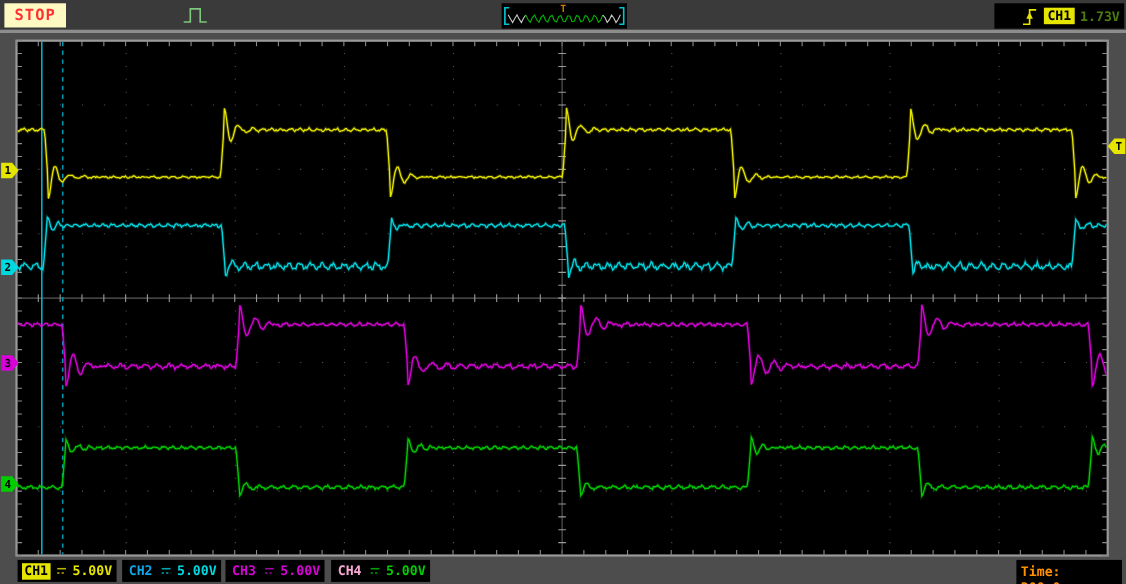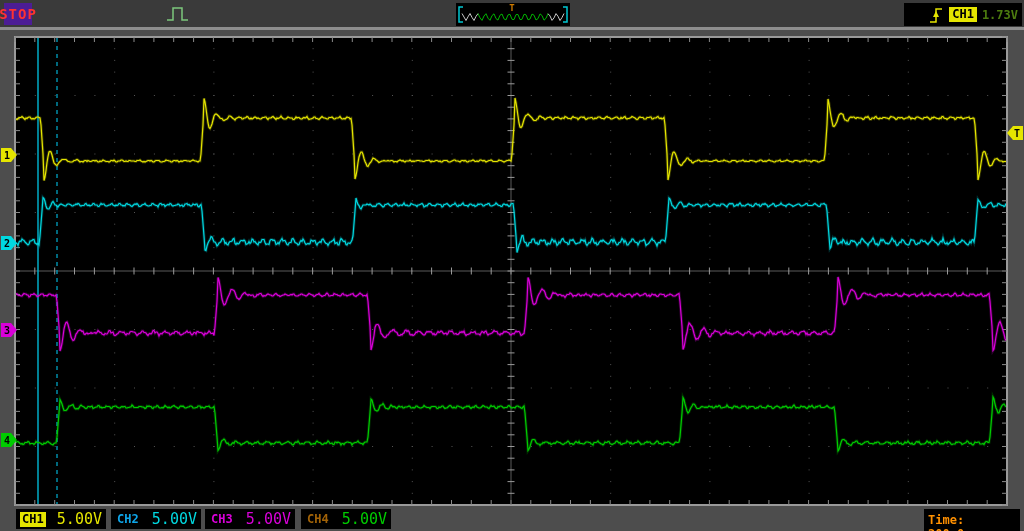--- a/index.html
+++ b/index.html
@@ -1,33 +1,33 @@
 <!DOCTYPE html>
 <html><head>
 <meta charset="utf-8">
 <style>
   html,body{margin:0;padding:0;background:#222;}
   .screen{position:relative;width:1024px;height:531px;background:#4d4d4d;overflow:hidden;
           font-family:"DejaVu Sans Mono","Liberation Mono",monospace;}
   #scope{position:absolute;left:0;top:0;z-index:1;}
   .header{position:absolute;left:0;top:0;width:1024px;height:30px;background:#3a3a3a;
           border-bottom:3px solid #8d8d8d;z-index:2;box-sizing:border-box;}
-  .run-box{position:absolute;left:4px;top:3px;width:28px;height:22px;background:#4c1d95;
+  .run-box{position:absolute;left:4px;top:3px;width:56px;height:22px;background:#fef9c3;
            display:flex;align-items:center;justify-content:center;font-size:14px;font-weight:bold;letter-spacing:1px;}
   .pulse-icon-wrap{position:absolute;left:164px;top:3px;}
   .preview-box{position:absolute;left:456px;top:3px;width:114px;height:23px;background:#000;}
   .trig-box{position:absolute;left:904px;top:3px;width:118px;height:23px;background:#000;
             display:flex;align-items:center;justify-content:flex-end;gap:5px;padding-right:4px;box-sizing:border-box;}
   .trig-badge{font-size:12px;font-weight:bold;padding:0 3px;line-height:15px;}
   .trig-level{font-size:12px;font-weight:bold;}
   .footer{position:absolute;left:0;bottom:0;width:1024px;height:26px;z-index:2;}
   .ch-box{position:absolute;top:4px;height:20px;width:90px;background:#000;
           display:flex;align-items:center;gap:4px;padding:0 4px;box-sizing:border-box;}
   .ch-label{font-size:12px;font-weight:bold;padding:0 2px;line-height:15px;}
-  .volts{font-size:15px;font-weight:normal;margin-left:2px;}
+  .volts{font-size:12px;font-weight:bold;margin-left:2px;}
   .time-box{position:absolute;top:4px;left:924px;width:96px;height:36px;background:#000;
             display:flex;align-items:center;justify-content:flex-end;padding:0 4px;box-sizing:border-box;
             font-size:12px;font-weight:bold;}
 </style>
 </head>
 <body>
 <div class="screen">
 
 <svg id="scope" width="1024" height="531">
       <rect x="15" y="37" width="992" height="468" fill="#000000" stroke="#9a9a9a" stroke-width="2"></rect>
@@ -109,21 +109,21 @@
   </div>
   <div class="ch-box" style="left:205px">
     <span class="ch-label" style="color: rgb(217, 0, 217);">CH3</span>
     <svg class="coupling" width="14" height="10">
           <line x1="2" y1="3" x2="12" y2="3" stroke-width="1.4" stroke="#d900d9" opacity="0.8"></line>
           <line x1="2" y1="7" x2="12" y2="7" stroke-width="1.4" stroke-dasharray="2,2" stroke="#d900d9" opacity="0.8"></line>
         </svg>
     <span class="volts" style="color: rgb(217, 0, 217);">5.00V</span>
   </div>
   <div class="ch-box" style="left:301px">
-    <span class="ch-label" style="color: #a16207;">CH4</span>
+    <span class="ch-label" style="color: #f9a8d4;">CH4</span>
     <svg class="coupling" width="14" height="10">
           <line x1="2" y1="3" x2="12" y2="3" stroke-width="1.4" stroke="#00cc00" opacity="0.8"></line>
           <line x1="2" y1="7" x2="12" y2="7" stroke-width="1.4" stroke-dasharray="2,2" stroke="#00cc00" opacity="0.8"></line>
         </svg>
     <span class="volts" style="color: rgb(0, 204, 0);">5.00V</span>
   </div>
   <div class="time-box">
     <span style="color: rgb(255, 144, 0);">Time: 200.0ns</span>
   </div>
 </div>

